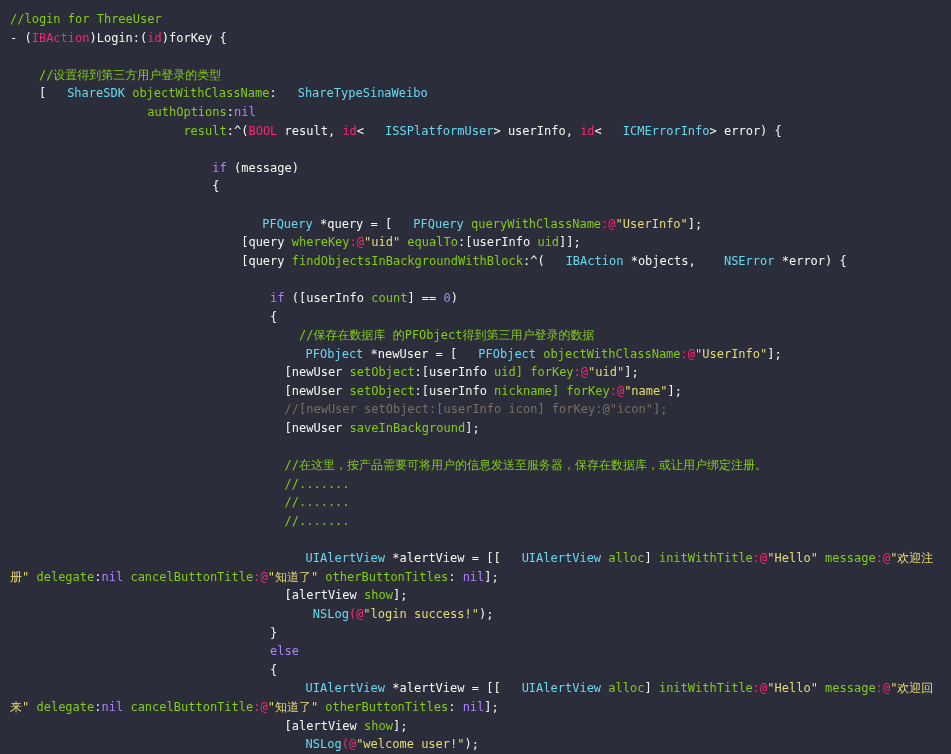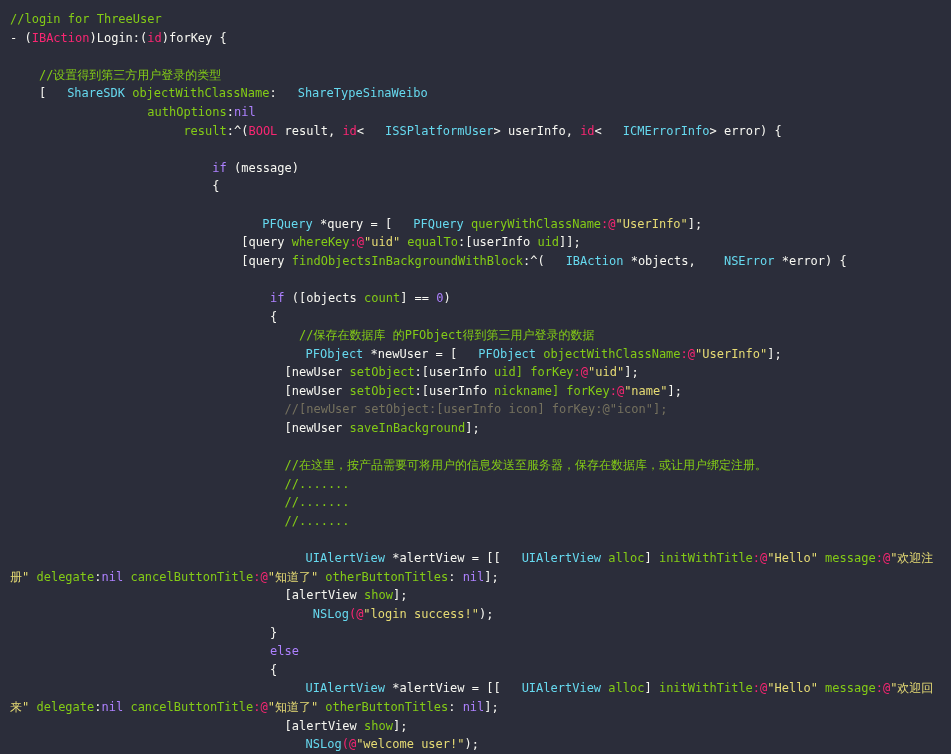--- a/index.html
+++ b/index.html
@@ -39,21 +39,21 @@
                    <span class="c-green">authOptions</span><span class="c-white">:</span><span class="c-purple">nil</span>
                         <span class="c-green">result</span><span class="c-white">:^(</span><span class="c-red b">BOOL</span><span class="c-white"> result, </span><span class="c-red b">id</span><span class="c-white">&lt;</span><span class="c-cyan">ISSPlatformUser</span><span class="c-white">&gt; userInfo, </span><span class="c-red b">id</span><span class="c-white">&lt;</span><span class="c-cyan">ICMErrorInfo</span><span class="c-white">&gt; error) {</span>
 
                             <span class="c-purple">if</span><span class="c-white"> (message)</span>
                             <span class="c-white">{</span>
 
                                 <span class="c-cyan">PFQuery</span><span class="c-white"> *query = [</span><span class="c-cyan">PFQuery</span><span class="c-green"> queryWithClassName</span><span class="c-red">:@</span><span class="c-yellow">"UserInfo"</span><span class="c-white">];</span>
                                 <span class="c-white">[query </span><span class="c-green">whereKey</span><span class="c-red">:@</span><span class="c-yellow">"uid"</span><span class="c-green"> equalTo</span><span class="c-white">:[userInfo </span><span class="c-green">uid</span><span class="c-white">]];</span>
                                 <span class="c-white">[query </span><span class="c-green">findObjectsInBackgroundWithBlock</span><span class="c-white">:^(</span><span class="c-cyan">IBAction</span><span class="c-white"> *objects, </span><span class="c-cyan">NSError</span><span class="c-white"> *error) {</span>
 
-                                    <span class="c-purple">if</span><span class="c-white"> ([objects </span><span class="c-green">count</span><span class="c-white">] == </span><span class="c-purple">0</span><span class="c-white">)</span>
+                                    <span class="c-purple">if</span><span class="c-white"> ([userInfo </span><span class="c-green">count</span><span class="c-white">] == </span><span class="c-purple">0</span><span class="c-white">)</span>
                                     <span class="c-white">{</span>
                                        <span class="c-green"> //保存在数据库 的PFObject得到第三用户登录的数据</span>
                                       <span class="c-cyan">PFObject</span><span class="c-white"> *newUser = [</span><span class="c-cyan">PFObject</span><span class="c-green"> objectWithClassName</span><span class="c-red">:@</span><span class="c-yellow">"UserInfo"</span><span class="c-white">];</span>
                                       <span class="c-white">[newUser </span><span class="c-green">setObject</span><span class="c-white">:[userInfo </span><span class="c-green">uid</span><span class="c-green">] forKey</span><span class="c-red">:@</span><span class="c-yellow">"uid"</span><span class="c-white">];</span>
                                       <span class="c-white">[newUser </span><span class="c-green">setObject</span><span class="c-white">:[userInfo </span><span class="c-green">nickname</span><span class="c-green">] forKey</span><span class="c-red">:@</span><span class="c-yellow">"name"</span><span class="c-white">];</span>
                                       <span class="c-gray">//[newUser setObject:[userInfo icon] forKey:@"icon"];</span>
                                       <span class="c-white">[newUser </span><span class="c-green">saveInBackground</span><span class="c-white">];</span>
 
                                       <span class="c-green">//在这里，按产品需要可将用户的信息发送至服务器，保存在数据库，或让用户绑定注册。</span>
                                       <span class="c-green">//.......</span>

